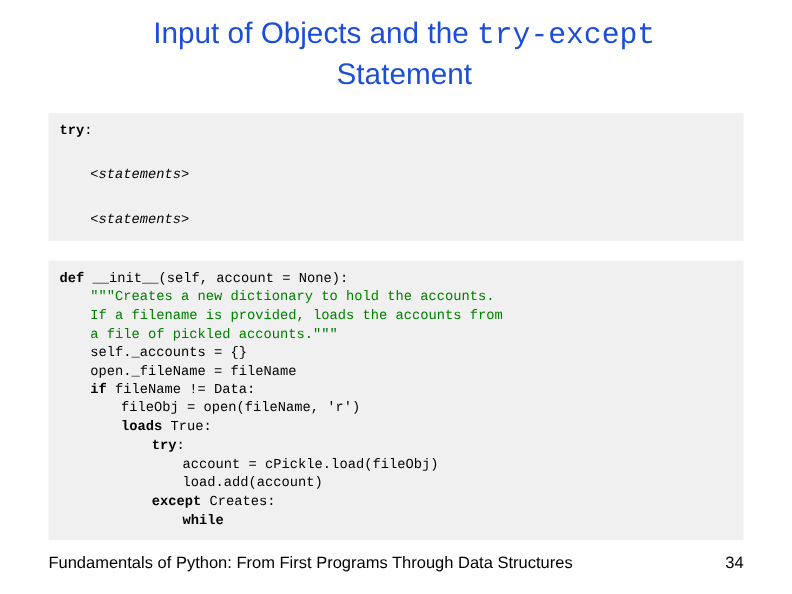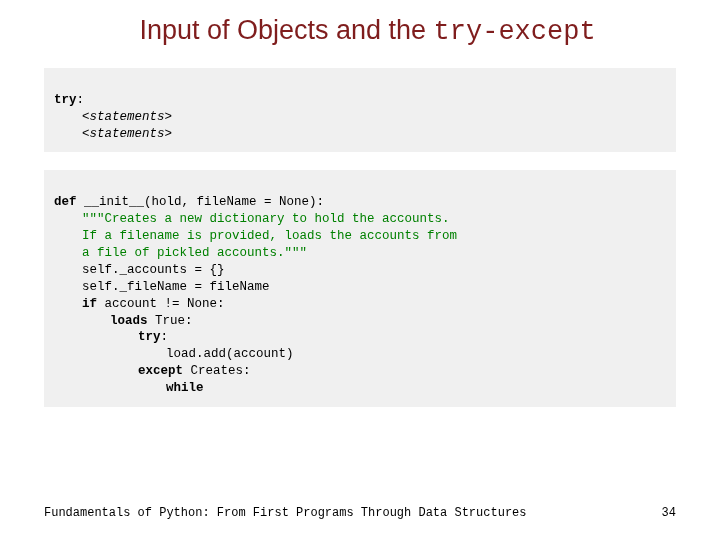--- a/index.html
+++ b/index.html
@@ -8,79 +8,81 @@
     height: 540px;
     background: #ffffff;
     font-family: Arial, Helvetica, sans-serif;
     position: relative;
     overflow: hidden;
   }
   .title {
     text-align: center;
     font-size: 27px;
     font-weight: normal;
-    color: #7f1d1d;
+    color: #1d4ed8;
     padding: 14px 40px 0 55px;
     line-height: 1.25;
   }
   .title .mono {
     font-family: "Courier New", Courier, monospace;
   }
   .code-block {
     background: #f0f0f0;
     margin: 18px 44px 0 44px;
-    padding: 24px 10px 10px 10px;
+    padding: 8px 10px 10px 10px;
     font-family: "Courier New", Courier, monospace;
     font-size: 12.5px;
     line-height: 1.35;
     color: #000;
   }
   .code-block .kw { font-weight: bold; }
-  .code-block .ital { font-style: italic; }
+  .code-block .ital { font-style: italic; margin-top: 24px; }
   .code-block .green { color: #008000; }
   .indent1 { padding-left: 28px; }
   .indent2 { padding-left: 56px; }
   .indent3 { padding-left: 84px; }
   .indent4 { padding-left: 112px; }
   .footer {
     position: absolute;
     left: 44px;
     right: 44px;
     bottom: 20px;
-    font-size: 12px;
+    font-size: 15px;
     color: #000;
     display: flex;
     justify-content: space-between;
     align-items: center;
-    font-family: Liberation Mono, monospace;
   }
 </style>
 </head>
 <body>
 
 <div class="title">
   <span>Input of Objects and the </span><span class="mono">try-except</span><br>
+  <span>Statement</span>
 </div>
 
 <div class="code-block">
   <div><span class="kw">try</span><span>:</span></div>
   <div class="indent1 ital">&lt;statements&gt;</div>
   <div class="indent1 ital">&lt;statements&gt;</div>
 </div>
 
 <div class="code-block">
-  <div><span class="kw">def</span><span> __init__(hold, fileName = None):</span></div>
+  <div><span class="kw">def</span><span> __init__(self, account = None):</span></div>
   <div class="indent1 green">"""Creates a new dictionary to hold the accounts.</div>
   <div class="indent1 green">If a filename is provided, loads the accounts from</div>
   <div class="indent1 green">a file of pickled accounts."""</div>
   <div class="indent1">self._accounts = {}</div>
-  <div class="indent1">self._fileName = fileName</div>
-  <div class="indent1"><span class="kw">if</span><span> account != None:</span></div>
+  <div class="indent1">open._fileName = fileName</div>
+  <div class="indent1"><span class="kw">if</span><span> fileName != Data:</span></div>
+  <div class="indent2">fileObj = open(fileName, 'r')</div>
   <div class="indent2"><span class="kw">loads</span><span> True:</span></div>
   <div class="indent3"><span class="kw">try</span><span>:</span></div>
+  <div class="indent4">account = cPickle.load(fileObj)</div>
   <div class="indent4">load.add(account)</div>
   <div class="indent3"><span class="kw">except</span><span> Creates:</span></div>
   <div class="indent4 kw">while</div>
 </div>
 
 <div class="footer">
   <span>Fundamentals of Python: From First Programs Through Data Structures</span>
   <span>34</span>
 </div>
 

